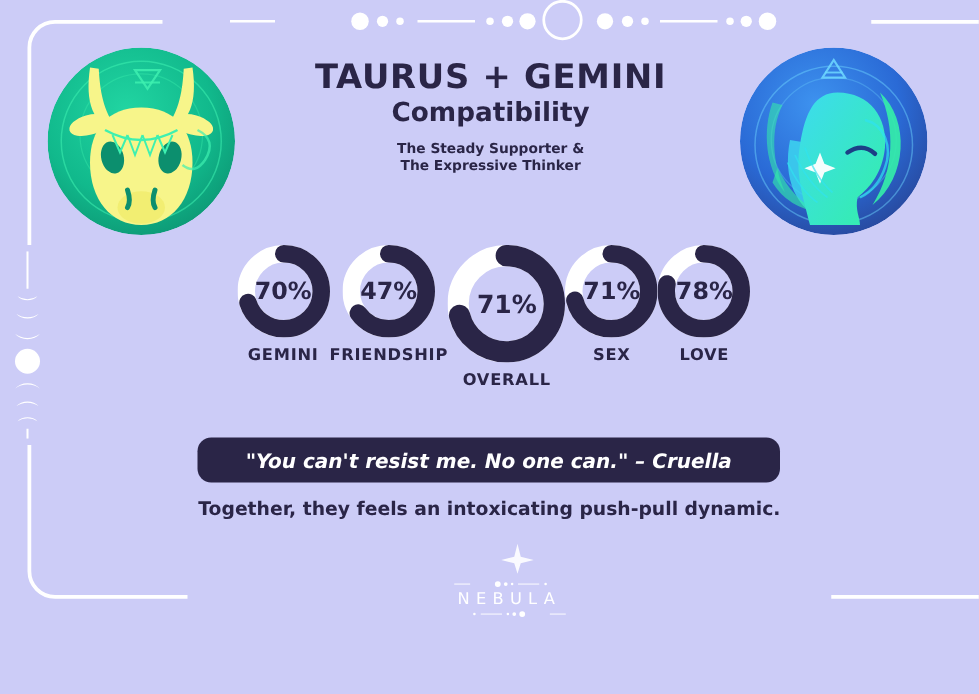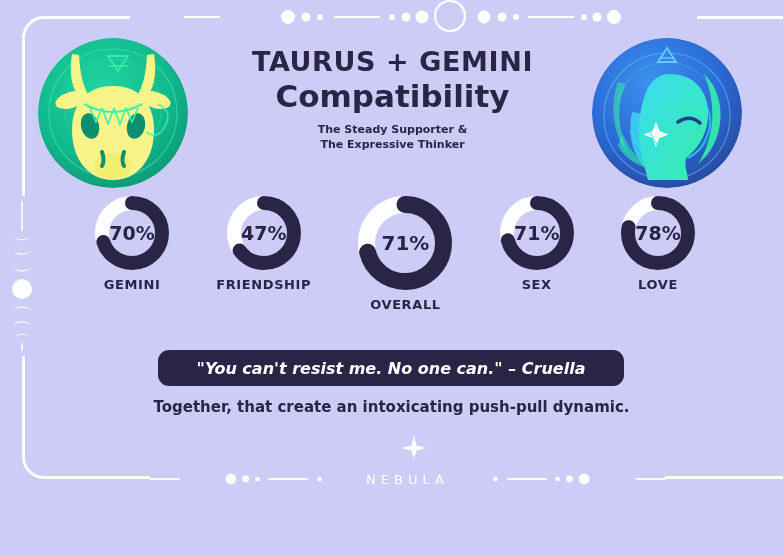--- a/index.html
+++ b/index.html
@@ -19,21 +19,21 @@
     position:absolute;left:22px;top:16px;right:22px;bottom:16px;
     border:3px solid #ffffff;border-radius:22px;
     pointer-events:none;
   }
   
   .orn{
     position:absolute;display:flex;align-items:center;justify-content:center;
     background:#ccccf7;
   }
   .orn-top{left:130px;right:130px;top:0px;height:34px;}
-  .orn-bot{left:150px;right:162px;bottom:0px;height:32px;}
+  .orn-bot{left:150px;right:162px;bottom:0px;height:32px;flex-direction:column;}
   
   .orn-side{
     position:absolute;top:196px;width:44px;height:160px;background:#ccccf7;
     display:flex;align-items:center;justify-content:center;
   }
   .orn-left{left:0px;}
   .orn-right{right:0px;}
 
   
   .zodiac{
@@ -46,30 +46,30 @@
   
   .header{
     position:absolute;left:195px;top:46px;width:395px;
     text-align:center;color:#2a2547;
   }
   .title-l1{
     font-size:27px;font-weight:bold;letter-spacing:0.6px;
     line-height:1.18;white-space:nowrap;
   }
   .title-l2{
-    font-size:31px;font-weight:bold;line-height:1.18;
+    font-size:21px;font-weight:bold;line-height:1.18;
   }
   .subtitle{
     margin-top:9px;font-size:11px;font-weight:bold;line-height:1.32;
   }
 
   
   .donuts{
     position:absolute;left:95px;top:196px;width:600px;height:132px;
-    display:flex;align-items:flex-start;justify-content:space-between;
+    display:flex;align-items:flex-start;justify-content:center;
   }
   .donut-cell{
     display:flex;flex-direction:column;align-items:center;
   }
   .ring-wrap{position:relative;}
   .ring-wrap svg{display:block;}
   .ring-label{
     position:absolute;left:0;top:0;width:100%;height:100%;
     display:flex;align-items:center;justify-content:center;
     font-size:19px;font-weight:bold;color:#2a2547;
@@ -243,21 +243,21 @@
             <circle cx="37" cy="37" r="30" fill="none" stroke="#2a2547" stroke-width="14" stroke-linecap="round" stroke-dasharray="147.03 41.47" transform="rotate(-90 37 37)"></circle>
           </svg>
           <div class="ring-label">78%</div>
         </div>
         <div class="cap">LOVE</div>
       </div>
     </div>
 
   <div class="quote">"You can't resist me. No one can." – Cruella</div>
 
-  <div class="tagline">Together, that create an intoxicating push-pull dynamic.</div>
+  <div class="tagline">Together, they feels an intoxicating push-pull dynamic.</div>
 
   <div class="sparkle">
     <svg width="34" height="26" viewBox="0 0 34 26">
       <path d="M17 1 l2.6 10.4 10.4 2.6 -10.4 2.6 -2.6 8.4 -2.6 -8.4 -10.4 -2.6 10.4 -2.6 z" fill="#ffffff" opacity=".9"></path>
     </svg>
   </div>
 
 
   <div class="orn orn-top">
     <svg width="460" height="34" viewBox="0 0 460 34">

